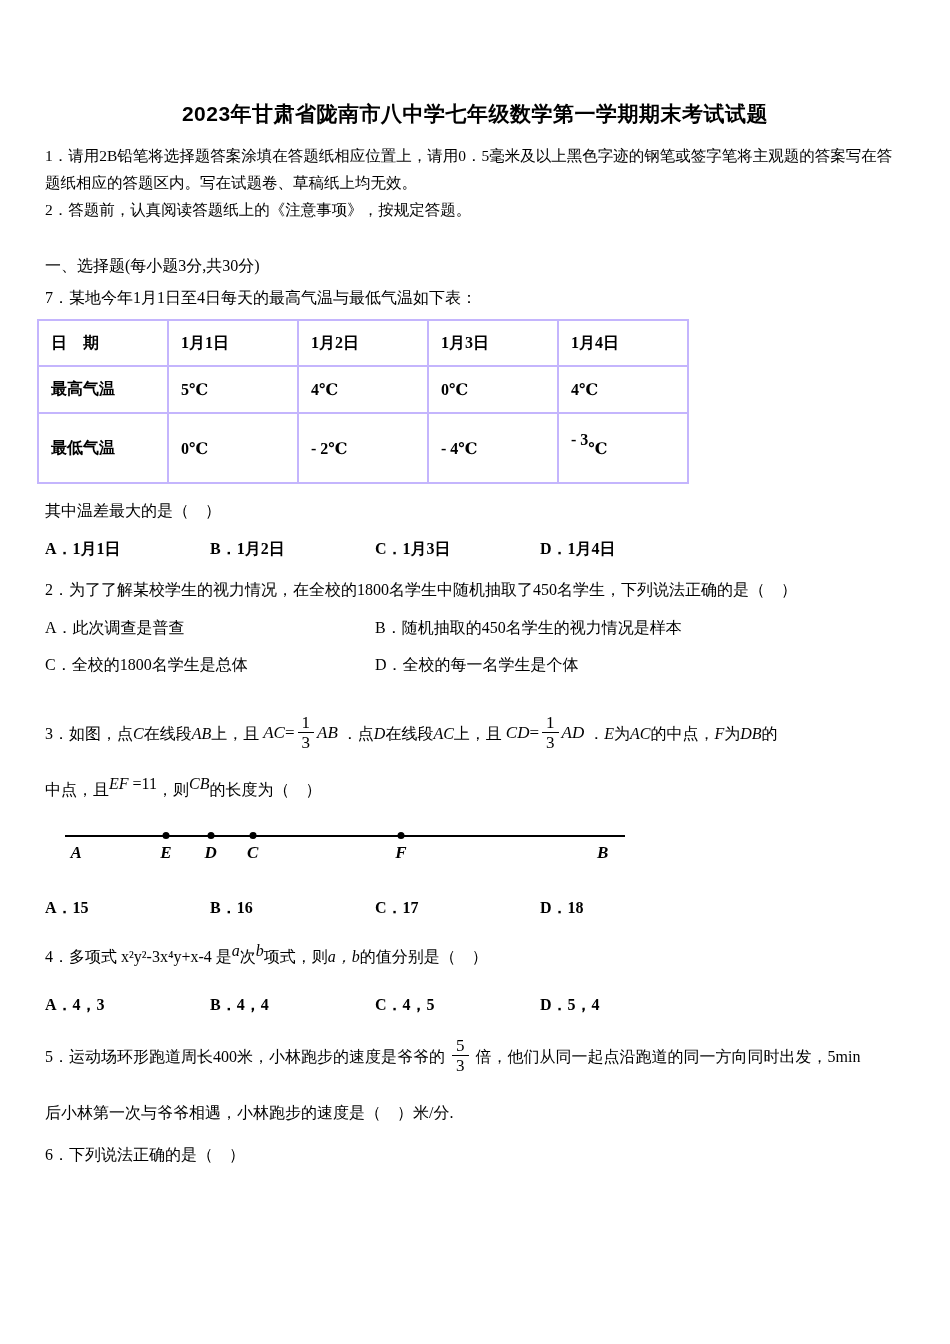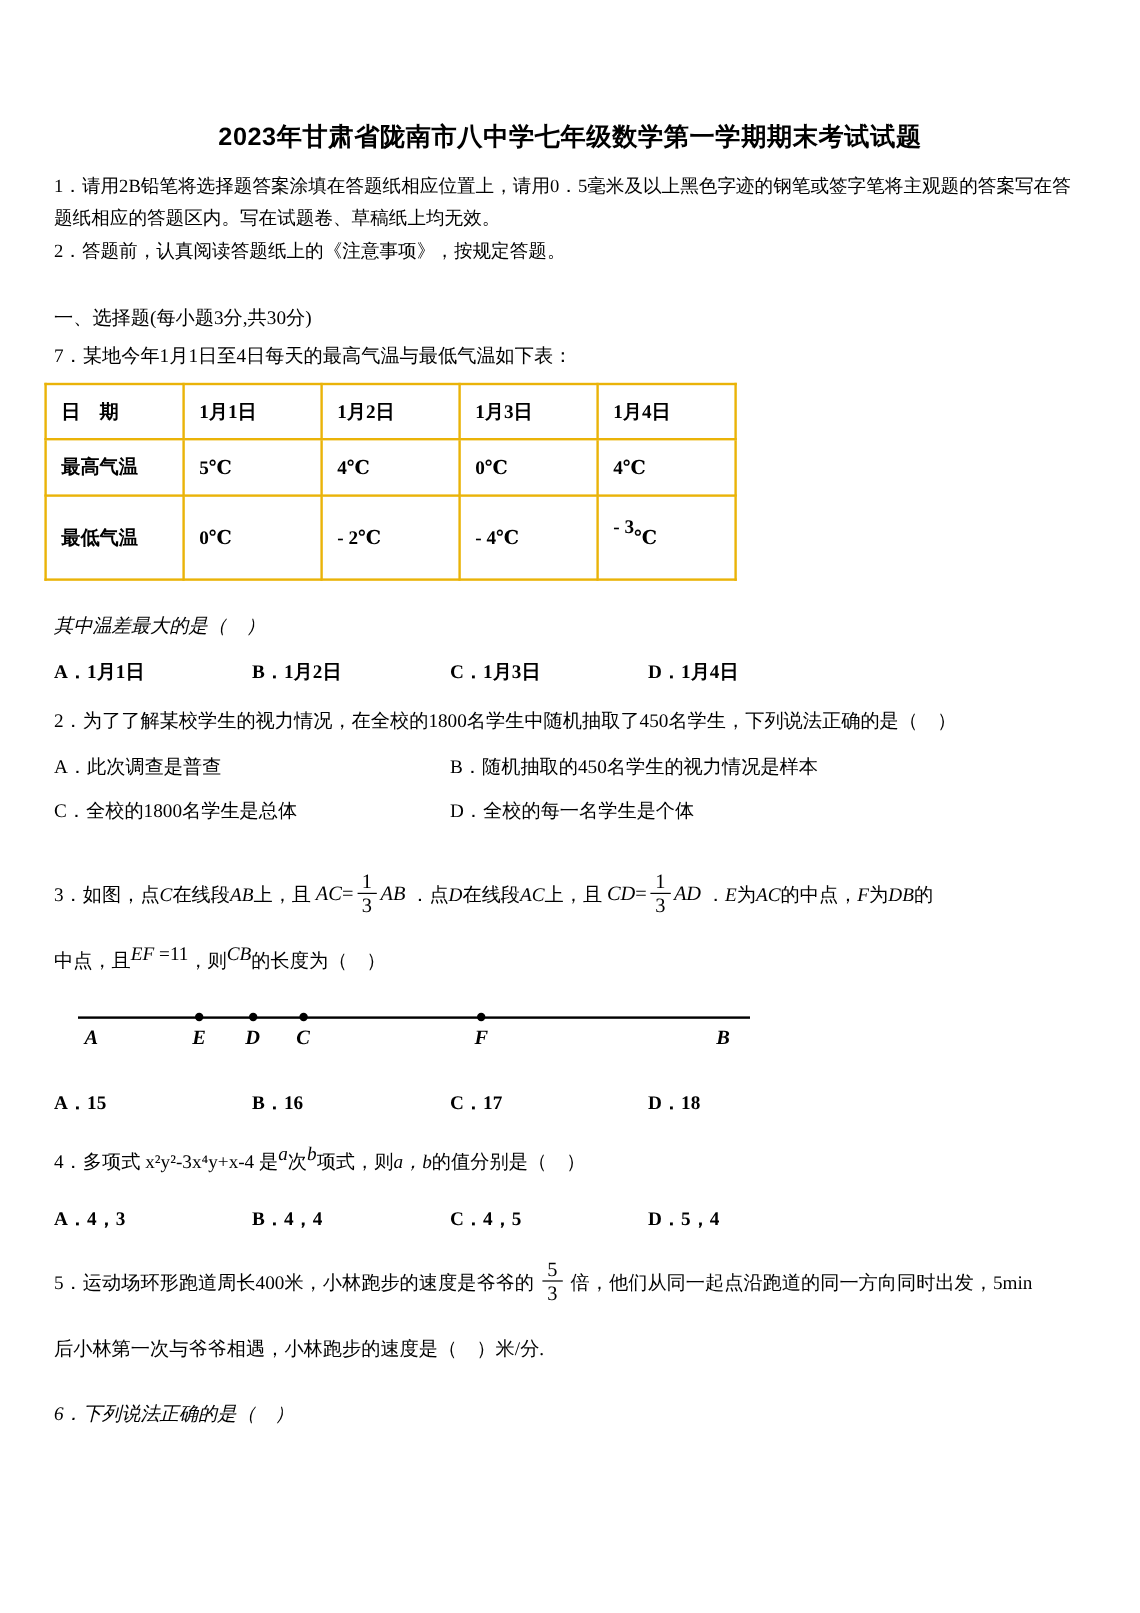--- a/index.html
+++ b/index.html
@@ -29,22 +29,22 @@
   .stem { margin: 6px 0 0 0; line-height: 26px; }
 
   
   table.temp {
     border-collapse: collapse;
     margin: 8px 0 0 -8px;
     font-weight: bold;
     table-layout: fixed;
   }
   table.temp td {
-    border: 2px solid #eab308;
-    width: 115px;
+    border: 2px solid #c4b5fd;
+    width: 130px;
     padding: 0 0 0 12px;
     font-size: 16px;
     vertical-align: middle;
   }
   tr.trh td { height: 46px; }
   tr.tr1 td { height: 47px; }
   tr.tr2 td { height: 70px; }
   .cellsup { position: relative; top: -9px; }
 
   
@@ -79,21 +79,21 @@
     background: #000; border-radius: 50%;
     transform: translateX(-50%);
   }
   .nline .lbl {
     position: absolute; top: 22px;
     transform: translateX(-50%);
     font-family: "Liberation Serif", serif;
     font-style: italic; font-weight: bold; font-size: 17px;
   }
   .mt12 { margin-top: 12px; }
-  .mt14 { margin-top: 26px; font-style: italic; }
+  .mt14 { margin-top: 14px; }
   .mt16 { margin-top: 16px; }
   .mt20 { margin-top: 20px; }
   .mt22 { margin-top: 22px; }
   .mt24 { margin-top: 39px; }
 </style>
 </head>
 <body>
 
 <div class="page">
 

